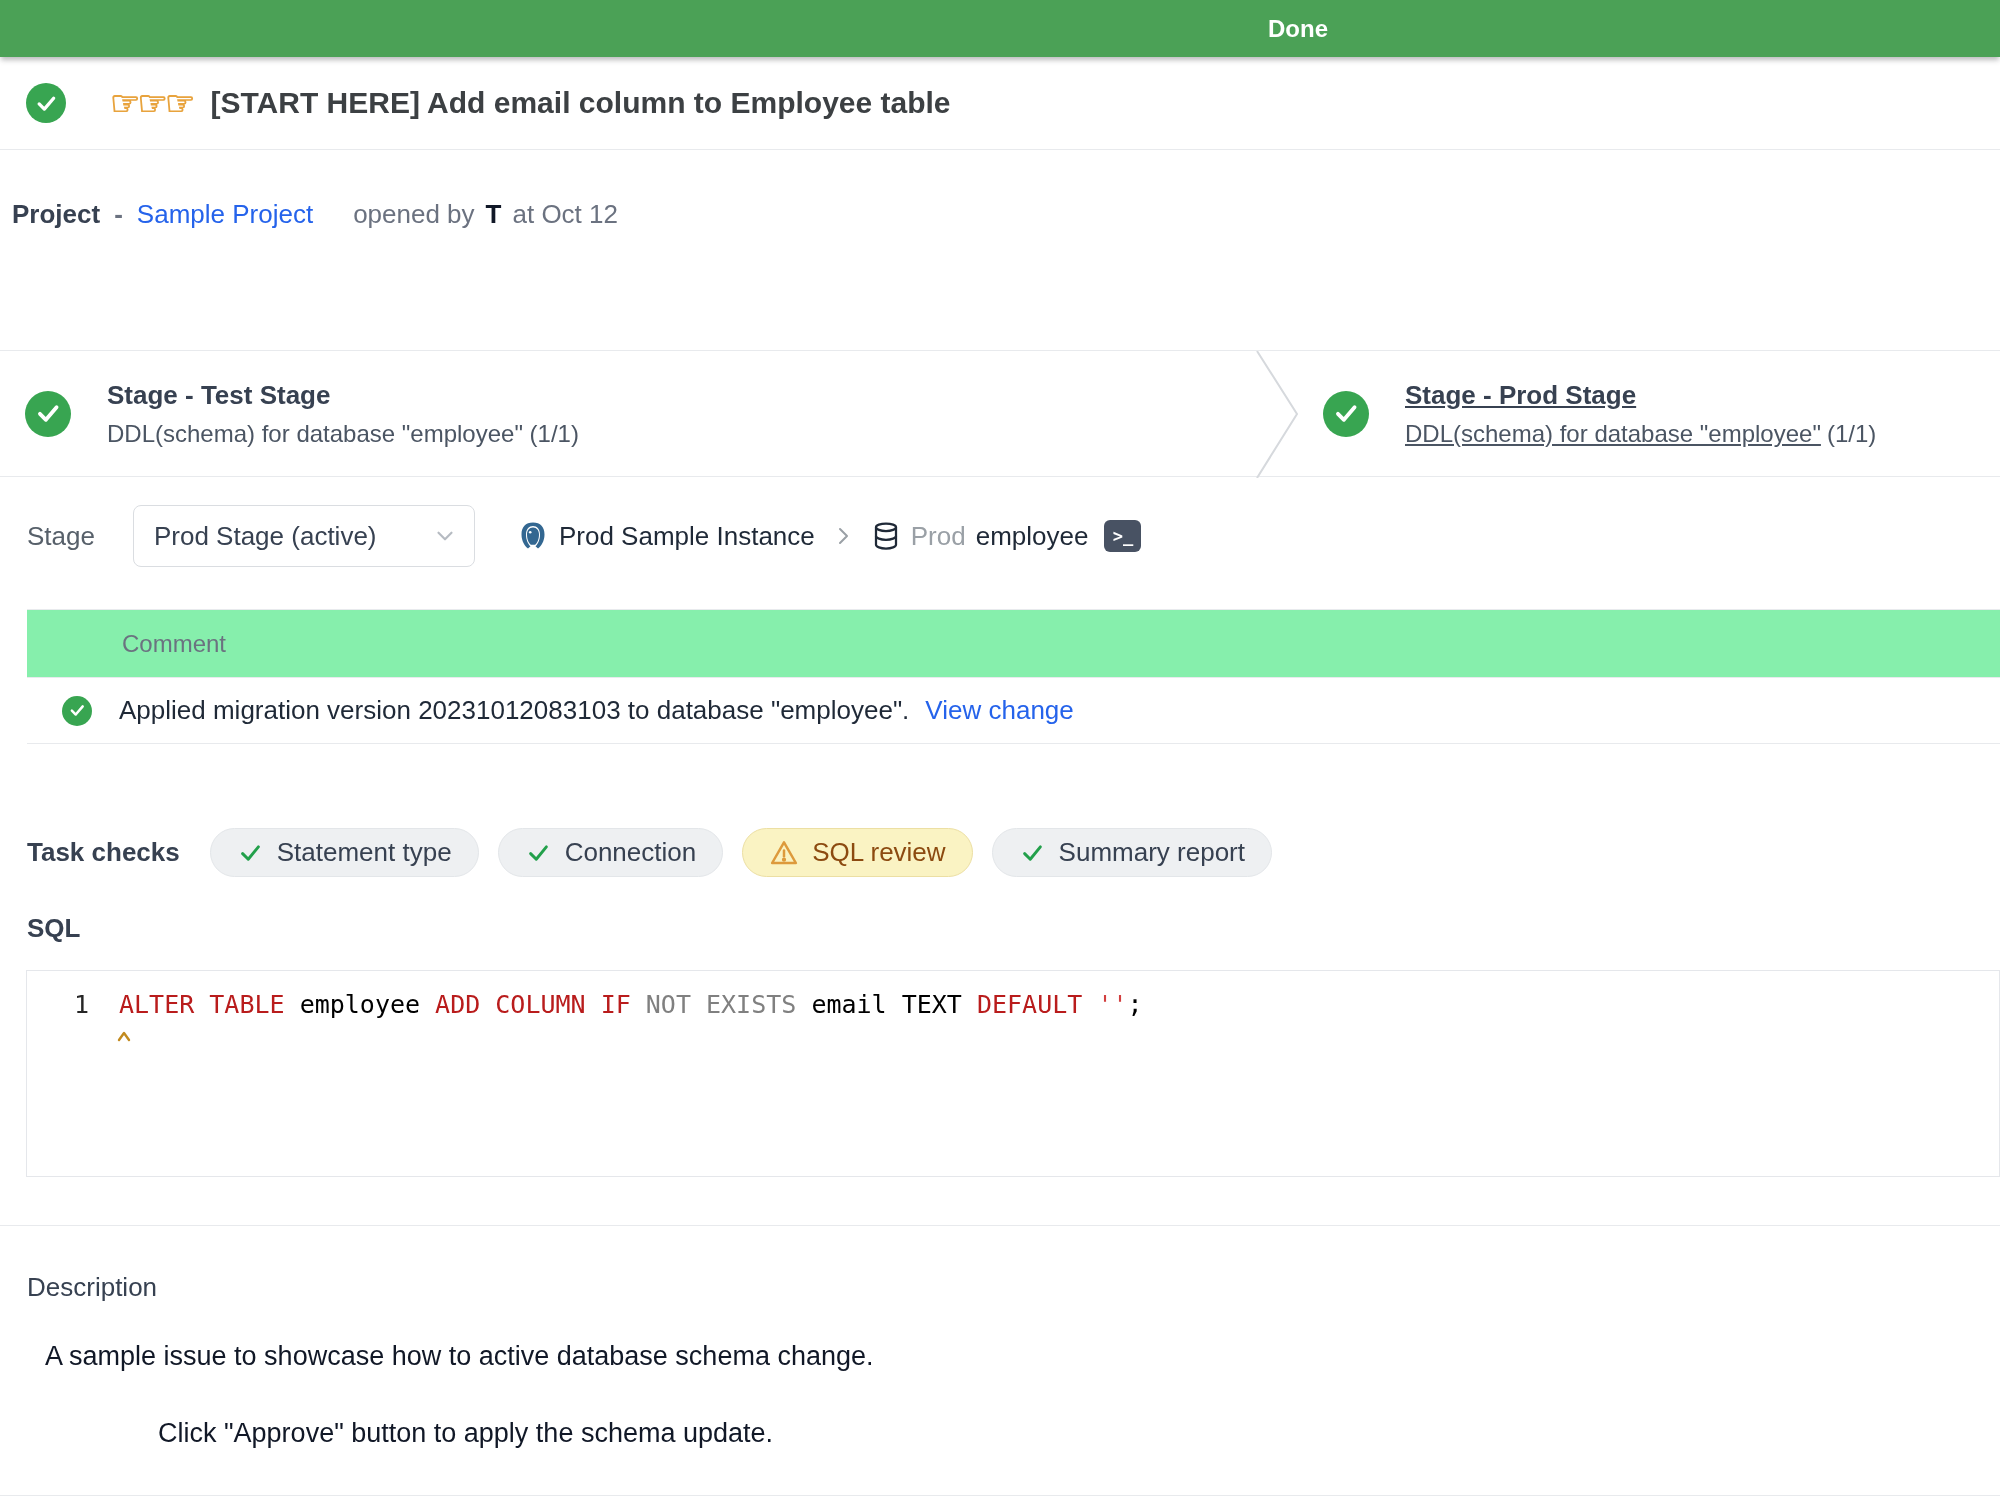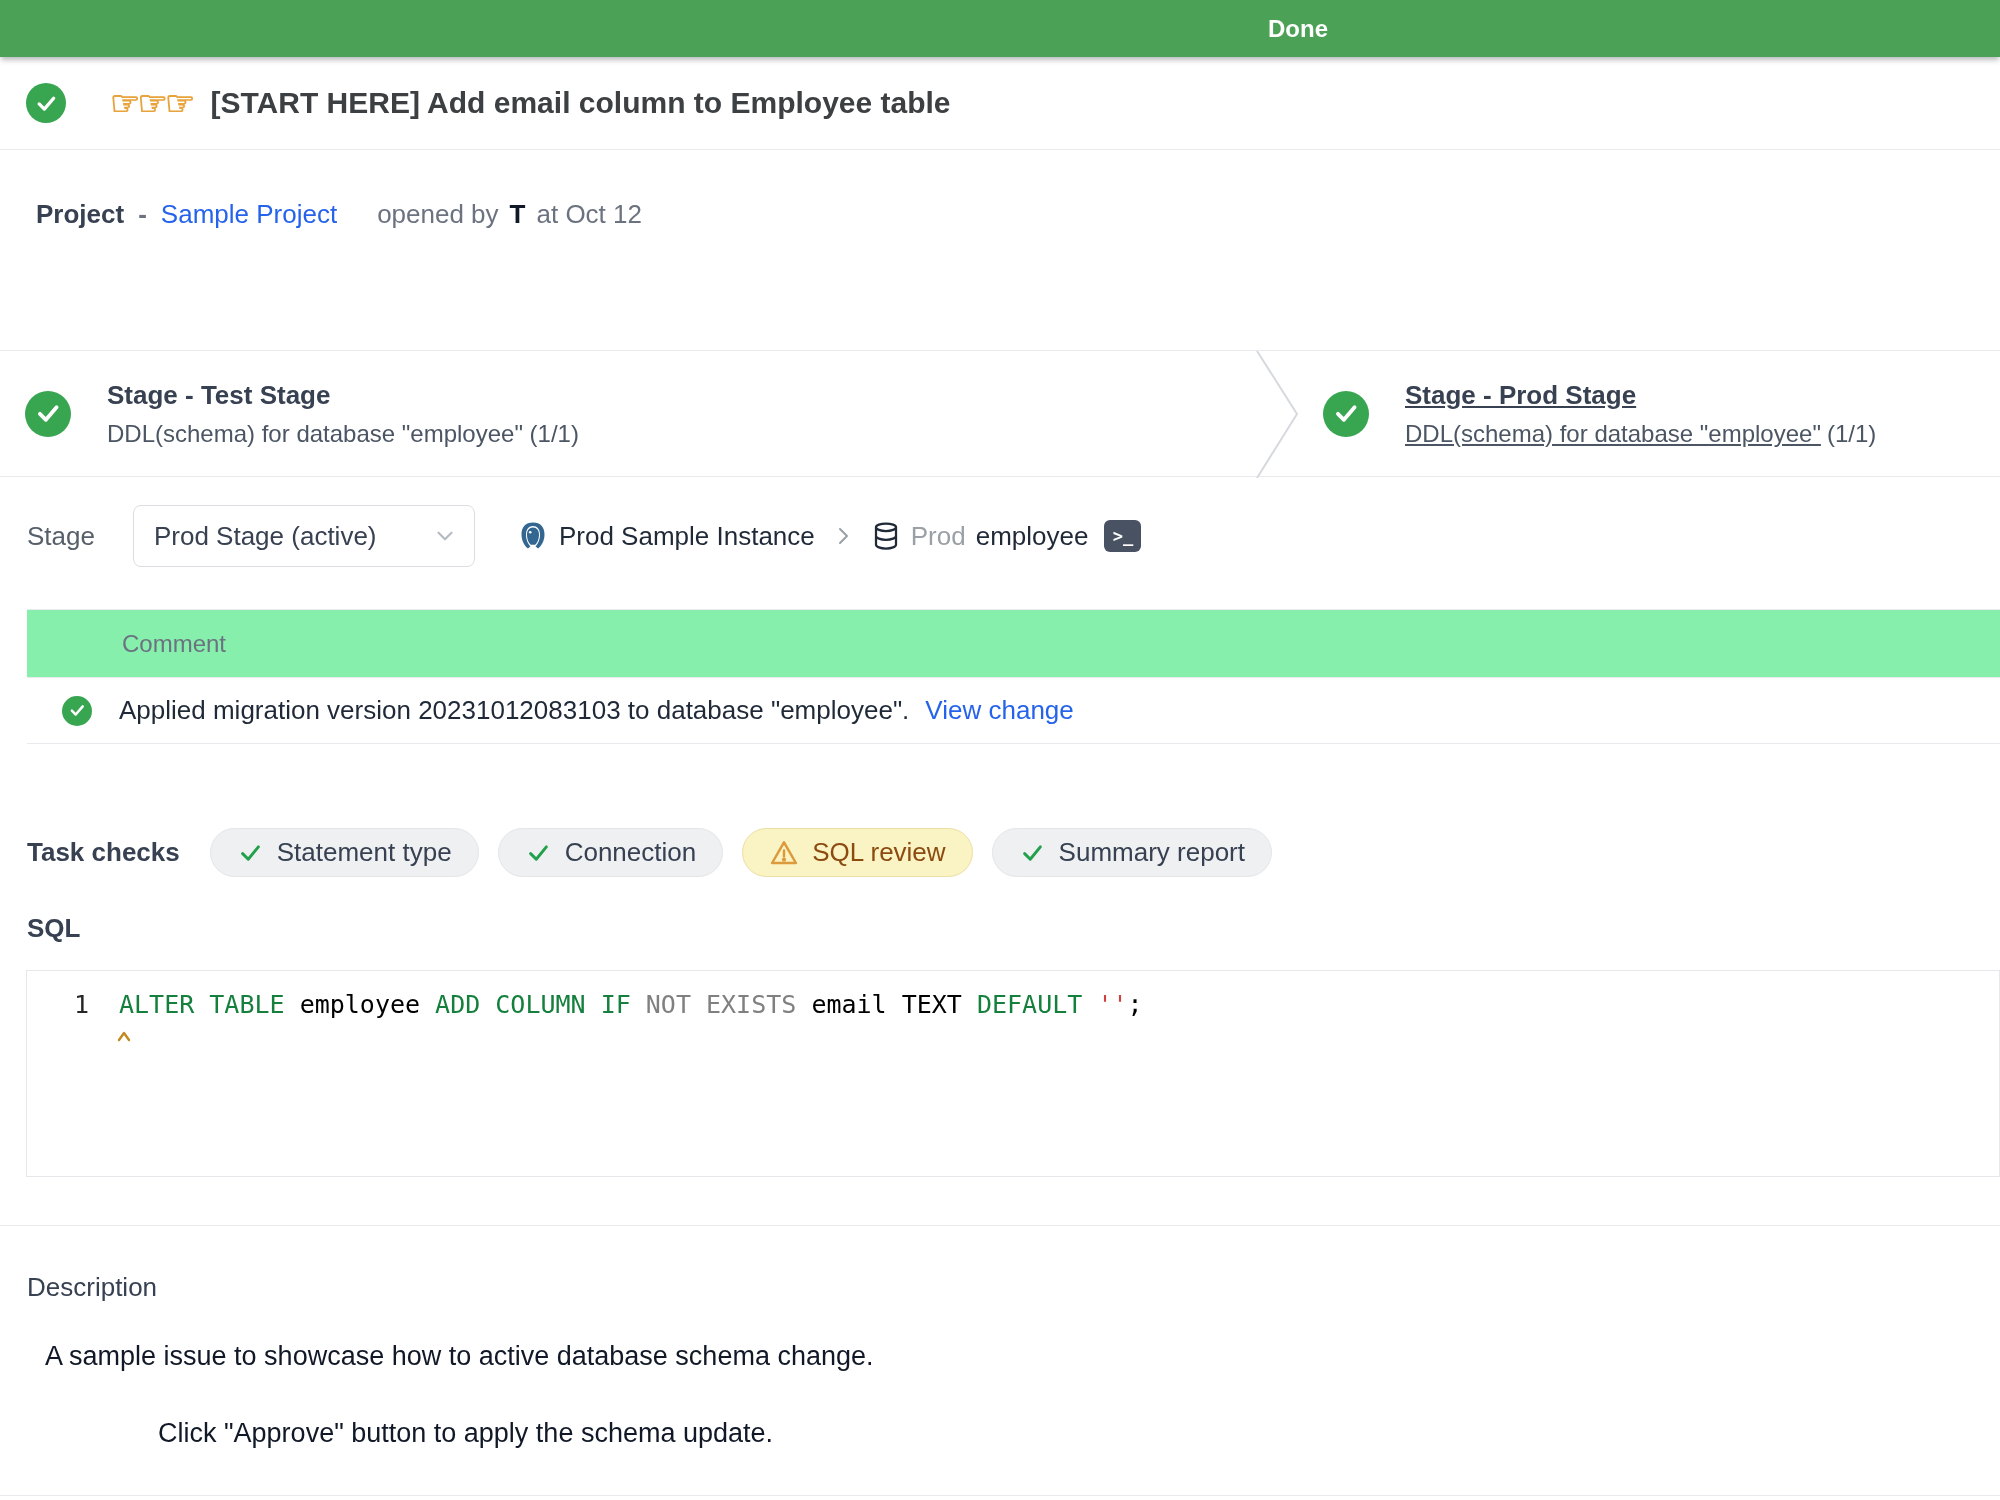--- a/index.html
+++ b/index.html
@@ -44,21 +44,21 @@
   .title-emojis {
     margin-left: 44px; font-size: 34px; color: #e8a33d;
     letter-spacing: -3px; font-weight: 700;
   }
   .issue-title {
     margin-left: 18px; font-size: 30px; font-weight: 700; color: #3c4043;
   }
 
   
   .project-row {
-    margin-top: 40px; height: 48px; padding-left: 36px;
+    margin-top: 40px; height: 48px; padding-left: 12px;
     display: flex; align-items: center; font-size: 26px;
   }
   .project-label { color: #374151; font-weight: 600; }
   .project-dash { color: #6b7280; margin: 0 14px; font-weight: 600; }
   .link { color: #2563eb; text-decoration: none; cursor: pointer; }
   .opened-by { color: #6b7280; margin-left: 40px; }
   .creator { color: #111827; font-weight: 600; margin-left: 11px; }
   .opened-at { color: #6b7280; margin-left: 11px; }
 
   
@@ -141,21 +141,21 @@
   .sql-label { margin-top: 36px; padding-left: 27px; font-size: 26px; font-weight: 700; color: #374151; }
   .code-box {
     margin: 26px 0 0 26px; height: 207px;
     border: 1px solid #e5e7eb; position: relative;
     font-family: "DejaVu Sans Mono", monospace; font-size: 25px;
     padding-top: 16px;
   }
   .code-line { display: flex; line-height: 36px; }
   .gutter { width: 62px; text-align: right; color: #262626; flex: 0 0 auto; }
   .code-text { margin-left: 30px; white-space: pre; color: #000; }
-  .tok-keyword { color: #15803d; }
+  .tok-keyword { color: #b91c1c; }
   .tok-plain { color: #000000; }
   .tok-muted { color: #808080; }
   .tok-string { color: #d23f3f; }
   .squiggle { position: absolute; left: 90px; top: 48px; }
 
   
   .section-divider { border: none; border-top: 1px solid #e8eaed; margin: 48px 0 0 0; }
   .desc-label { margin-top: 46px; padding-left: 27px; font-size: 26px; font-weight: 500; color: #374151; }
   .desc-p { font-size: 27px; color: #111827; margin: 0; }
   .desc-p1 { margin-top: 38px; padding-left: 45px; }

